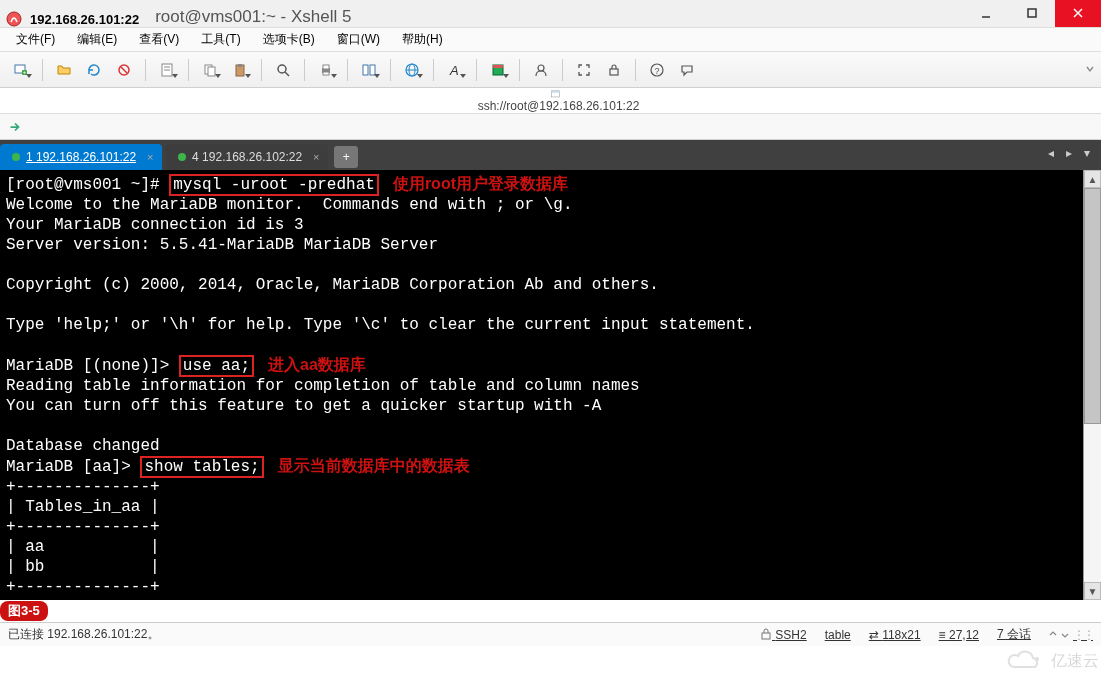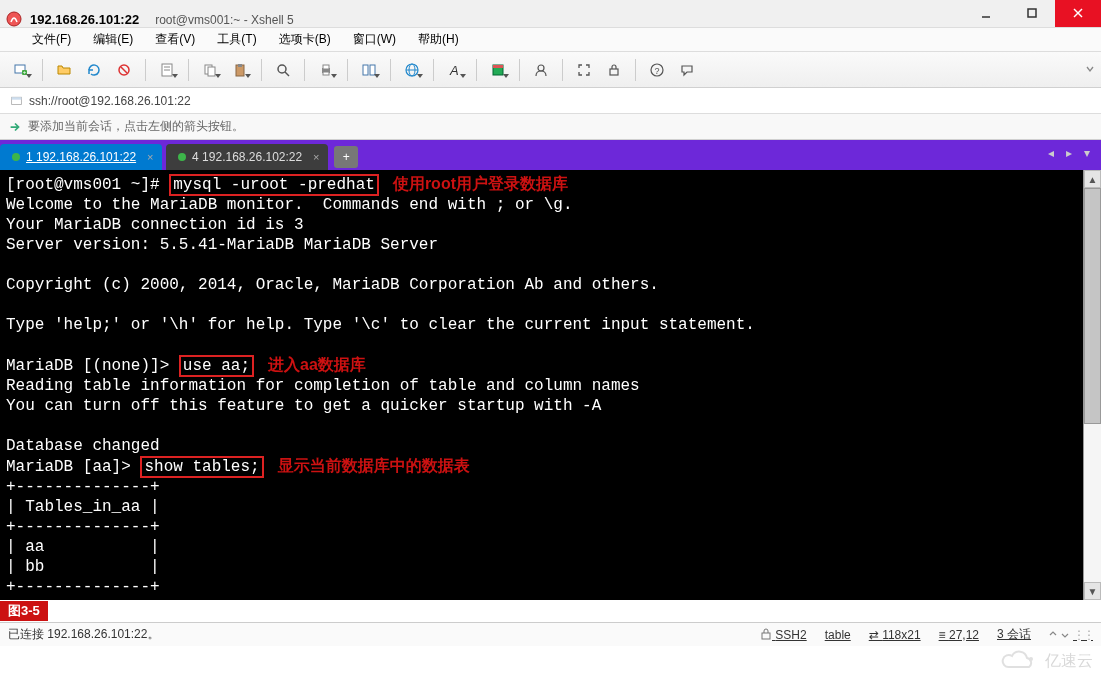--- a/index.html
+++ b/index.html
@@ -2,43 +2,43 @@
 <html><head>
 <meta charset="utf-8">
 <style>
 * { margin: 0; padding: 0; box-sizing: border-box; }
 body { font-family: "Microsoft YaHei", Arial, sans-serif; font-size: 12px; background: #fff; width: 1101px; height: 676px; overflow: hidden; position: relative; }
 
 
 .title-bar { height: 28px; background: #f0f0f0; display: flex; align-items: flex-end; padding-left: 6px; border-bottom: 1px solid #ddd; }
 .app-icon { width: 16px; height: 16px; margin-right: 8px; }
 .title-text { font-weight: bold; font-size: 13px; margin-right: 16px; }
-.title-sub { color: #555; font-size: 12px; }
+.title-sub { color: #555; font-size: 17px; }
 .win-controls { margin-left: auto; display: flex; }
 .win-btn { width: 46px; height: 28px; display: flex; align-items: center; justify-content: center; color: #333; }
 .win-btn svg { width: 12px; height: 12px; }
 .win-btn.close { background: #e81123; color: #fff; }
 
 
-.menu-bar { height: 24px; display: flex; align-items: center; padding-left: 26px; gap: 10px; border-bottom: 1px solid #ddd; background: #fafafa; }
+.menu-bar { height: 24px; display: flex; align-items: center; padding-left: 10px; gap: 10px; border-bottom: 1px solid #ddd; background: #fafafa; }
 .menu-item { padding: 2px 6px; cursor: pointer; }
 
 
 .toolbar { height: 36px; display: flex; align-items: center; padding-left: 8px; gap: 4px; border-bottom: 1px solid #d0d0d0; background: linear-gradient(#fafafa,#efefef); }
 .tool-btn { width: 26px; height: 26px; display: flex; align-items: center; justify-content: center; border-radius: 3px; position: relative; }
 .tool-btn.drop::after { content: ""; border-left:3px solid transparent; border-right:3px solid transparent; border-top:4px solid #555; position:absolute; right:2px; bottom:5px; }
 .tool-sep { width:1px; height:22px; background:#ccc; margin:0 4px; }
 
 
-.addr-bar { height: 26px; display: flex; align-items: center; padding-left: 10px; border-bottom: 1px solid #ddd; background:#fff; color:#444; }
+.addr-bar { height: 26px; display: flex; align-items: center; padding-left: 10px; border-bottom: 1px solid #ddd; background:#fff; color:#444;flex-direction:column; }
 .info-bar { height: 26px; display: flex; align-items: center; padding-left: 8px; border-bottom: 1px solid #d0d0d0; background:#f8f8f8; color:#666; gap:6px; }
 .info-bar .arrow-ico { width:14px; height:14px; }
 
 
-.tab-bar { height: 30px; background:#6d28d9; display:flex; align-items:flex-end; padding-left:0; gap:0; position:relative; }
+.tab-bar { height: 30px; background:#404040; display:flex; align-items:flex-end; padding-left:0; gap:0; position:relative; }
 .tab { height:26px; display:flex; align-items:center; padding:0 26px 0 12px; background:#3d3d3d; color:#ddd; border-radius:4px 4px 0 0; margin-right:4px; position:relative; font-size:12px; cursor:pointer; }
 .tab .dot { width:8px; height:8px; border-radius:50%; margin-right:6px; }
 .tab .dot.green { background:#3db54a; }
 .tab.active { background:#007ad0; color:#fff; }
 .tab .tclose { position:absolute; right:6px; top:7px; width:12px; height:12px; color:#aaa; font-size:11px; line-height:12px; text-align:center; }
 .tab-add { width:24px; height:22px; background:#777; color:#fff; display:flex; align-items:center; justify-content:center; border-radius:3px; margin-left:2px; margin-bottom:2px; cursor:pointer; }
 .tab-nav { position:absolute; right:6px; top:6px; display:flex; gap:2px; color:#ccc; }
 .tab-nav span { width:16px; text-align:center; cursor:pointer; }
 
 
@@ -46,29 +46,29 @@
 .terminal { background:#000; color:#fff; font-family:"Courier New",monospace; font-size:16px; line-height:20px; padding:4px 6px; height:430px; white-space:pre; overflow:hidden; position:relative; }
 .hl-red { border:2px solid #d22; padding:0 2px; }
 .note-red { color:#c11; font-weight:bold; margin-left:14px; font-family:"Microsoft YaHei",sans-serif; }
 .term-scroll { position:absolute; right:0; top:0; width:18px; height:100%; background:#f0f0f0; border-left:1px solid #999; display:flex; flex-direction:column; }
 .scroll-btn { height:18px; display:flex; align-items:center; justify-content:center; font-size:10px; color:#555; background:#e5e5e5; border:1px solid #bbb; }
 .scroll-track { flex:1; background:#f5f5f5; }
 .scroll-thumb { background:#c5c5c5; border:1px solid #999; height:60%; }
 
 
 .fig-label { height:22px; display:flex; align-items:center; }
-.fig-box { background:#c11; color:#fff; font-weight:bold; font-size:13px; padding:1px 8px; }
+.fig-box { background:#c11; color:#fff; font-weight:bold; font-size:13px; padding:1px 8px;border-radius:8px; }
 
 
 .status-bar { height:24px; border-top:1px solid #ccc; display:flex; align-items:center; padding:0 8px; font-size:12px; color:#333; gap:18px; background:#fafafa; }
 .status-bar .right { margin-left:auto; display:flex; gap:18px; align-items:center;text-decoration:underline; }
 .lock { width:12px; height:12px; }
 
 
-.watermark { position:absolute; right:8px; bottom:4px; opacity:.45; display:flex; align-items:center; gap:4px; color:#aaa; font-size:16px; }
+.watermark { position:absolute; right:2px; bottom:4px; opacity:.45; display:flex; align-items:center; gap:4px; color:#aaa; font-size:16px; }
 .watermark svg { width:44px; height:22px; }
 </style>
 </head>
 <body>
 
 <div class="title-bar">
   <svg class="app-icon" viewBox="0 0 16 16">
       <circle cx="8" cy="8" r="7" fill="#e55" stroke="#a22"></circle>
       <path d="M5 11 Q8 3 11 11" fill="none" stroke="#fff" stroke-width="1.5"></path>
     </svg>
@@ -235,21 +235,20 @@
       <rect x="2" y="4" width="12" height="9" fill="#fff" stroke="#aaa"></rect>
       <rect x="2" y="4" width="12" height="3" fill="#cde"></rect>
     </svg>
   <span style="margin-left:6px;">ssh://root@192.168.26.101:22</span>
 </div>
 
 <div class="info-bar">
   <svg class="arrow-ico" viewBox="0 0 16 16">
       <path d="M3 8h8M8 4l4 4-4 4" fill="none" stroke="#3a7" stroke-width="2"></path>
     </svg>
-  <span>要添加当前会话，点击左侧的箭头按钮。</span>
 </div>
 
 <div class="tab-bar">
   <div class="tab active">
     <span class="dot green"></span>
     <span style="text-decoration:underline;">1 192.168.26.101:22</span>
     <span class="tclose">×</span>
   </div>
   <div class="tab">
     <span class="dot green"></span>
@@ -302,21 +301,21 @@
 <div class="status-bar">
   <span>已连接 192.168.26.101:22。</span>
   <div class="right">
     <span><svg class="lock" viewBox="0 0 12 12" style="vertical-align:-1px;">
           <rect x="2" y="5" width="8" height="6" fill="none" stroke="#777"></rect>
           <path d="M4 5V3a2 2 0 0 1 4 0v2" fill="none" stroke="#777"></path>
         </svg> <span>SSH2</span></span>
     <span>table</span>
     <span>⇄ <span>118x21</span></span>
     <span>≡ <span>27,12</span></span>
-    <span>3 会话</span>
+    <span>7 会话</span>
     <span style="color:#aaa; letter-spacing:-2px; display:flex; gap:4px; align-items:center;">
       <svg width="8" height="8" viewBox="0 0 8 8">
           <path d="M1 4l3-3 3 3" fill="none" stroke="#888" stroke-width="1.2"></path>
         </svg>
       <svg width="8" height="8" viewBox="0 0 8 8">
           <path d="M1 3l3 3 3-3" fill="none" stroke="#888" stroke-width="1.2"></path>
         </svg>
       ⋮⋮
     </span>
   </div>

